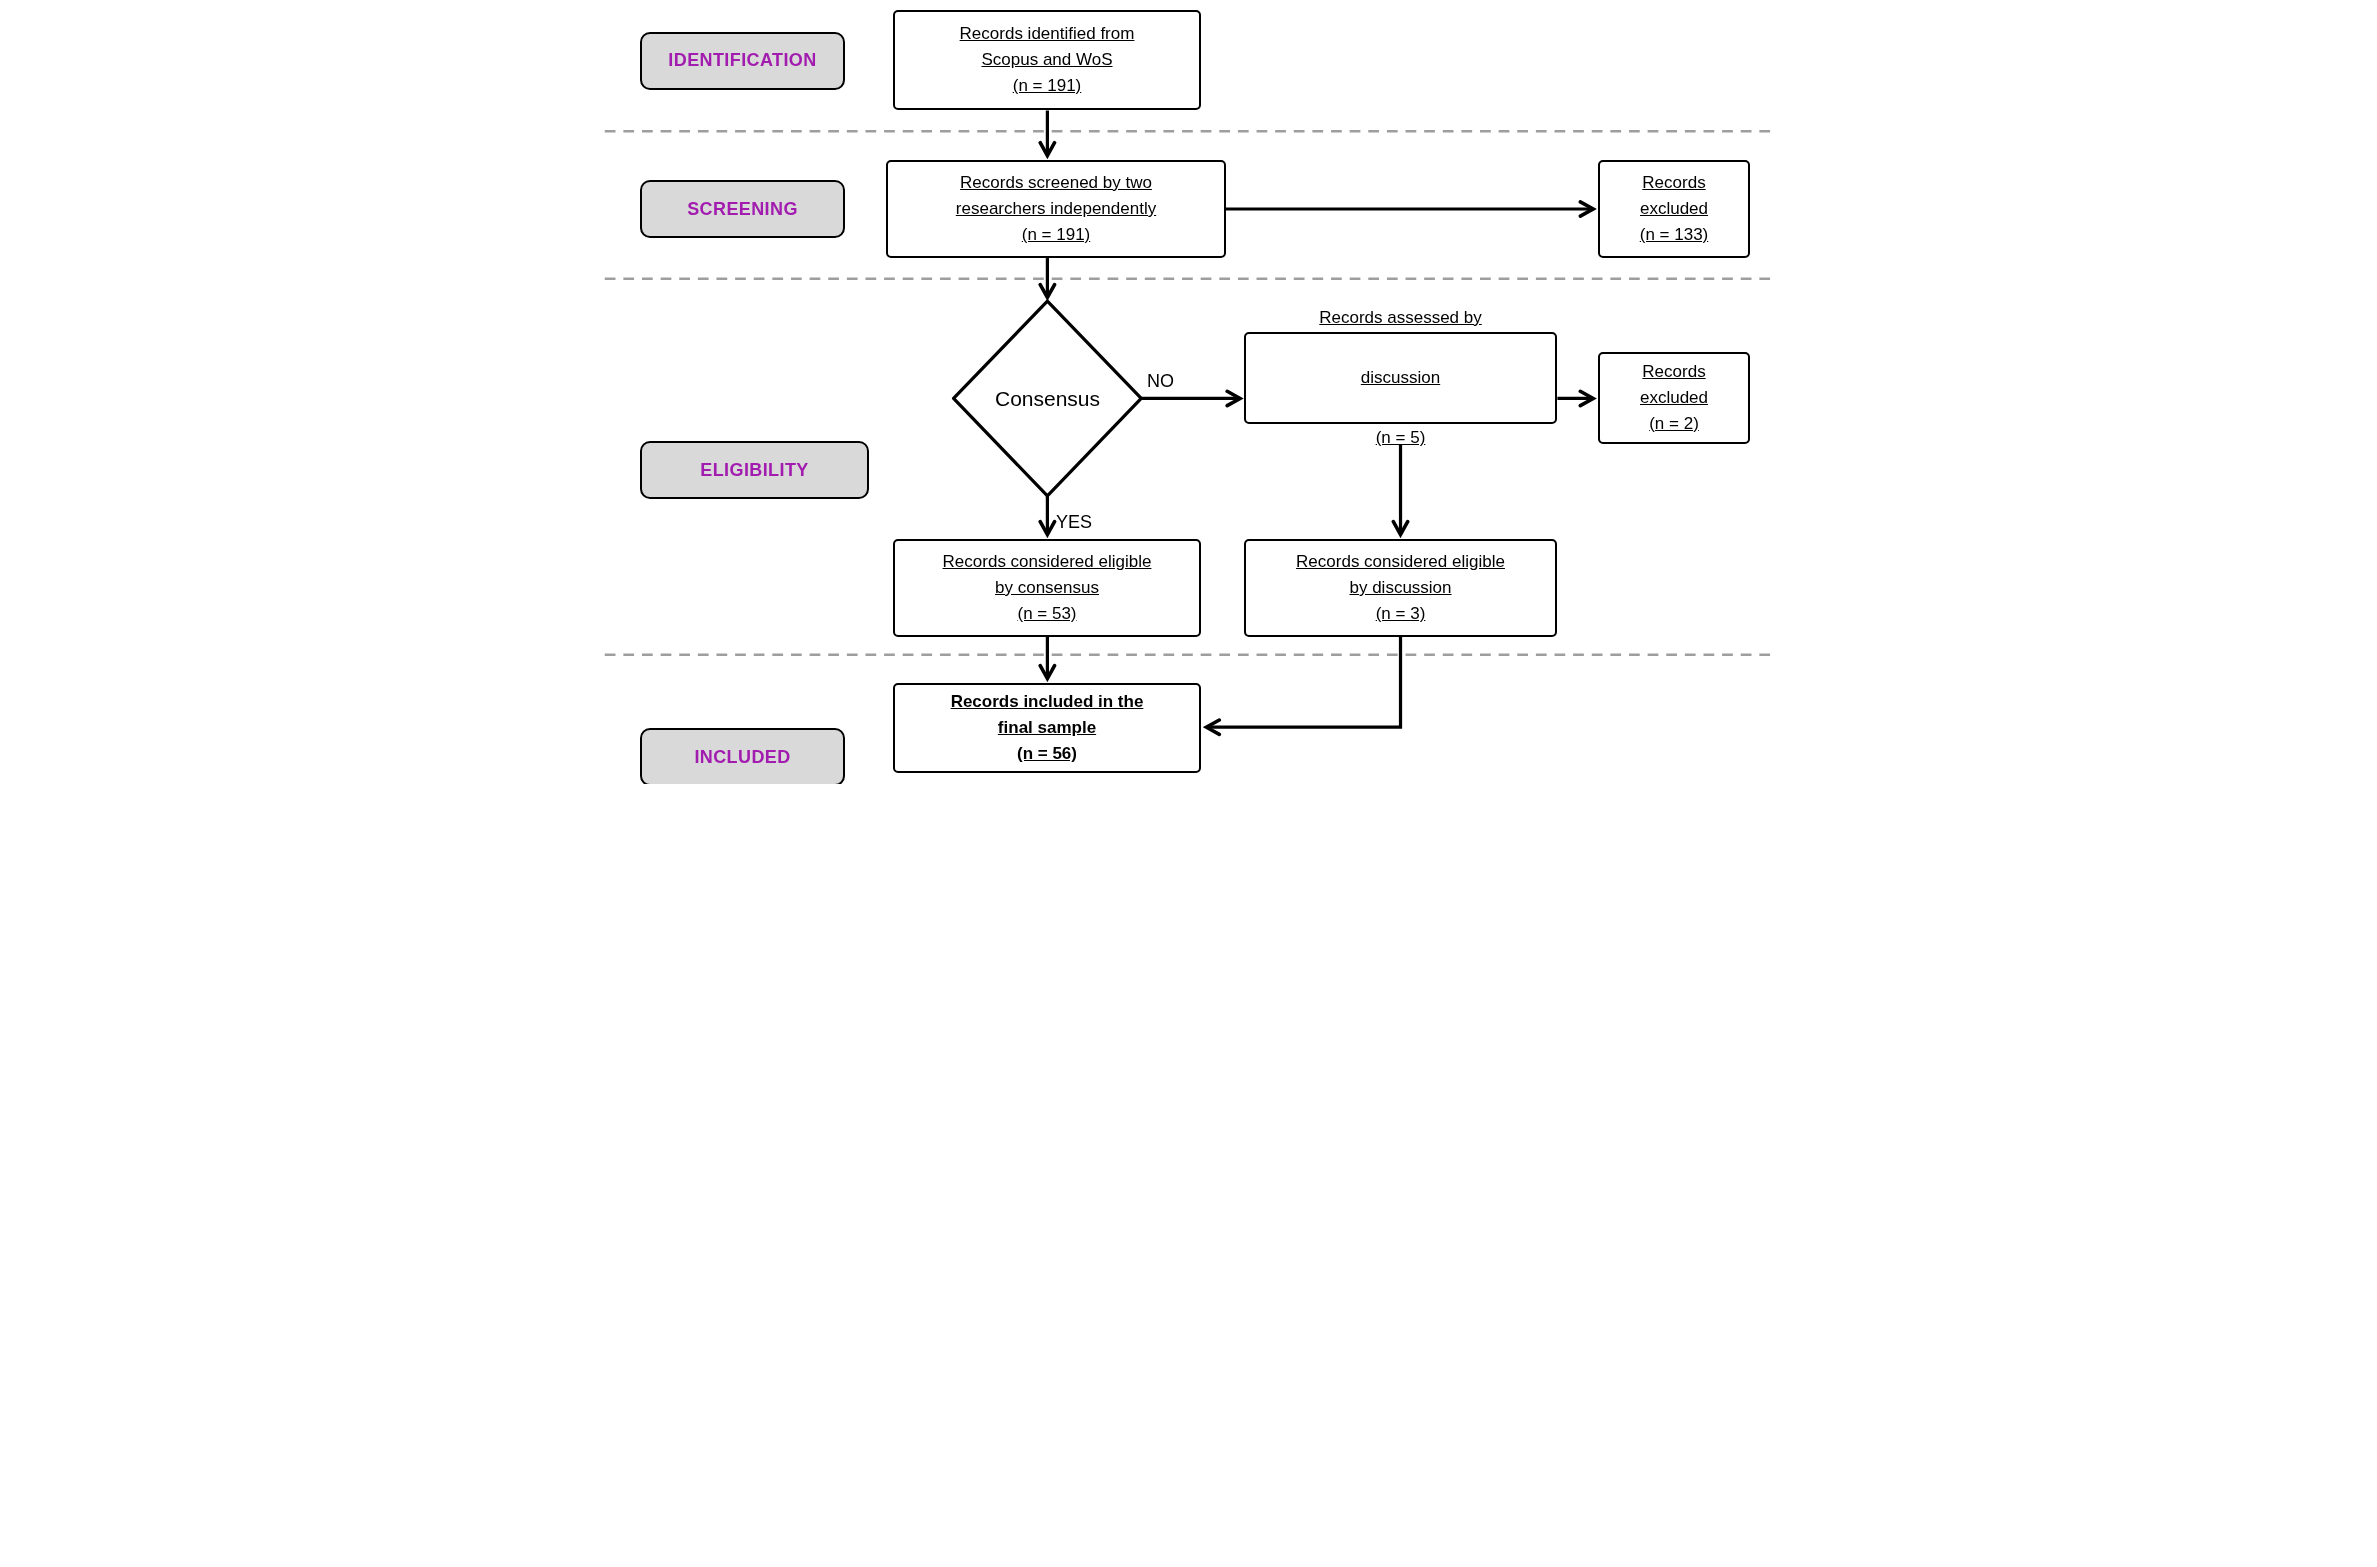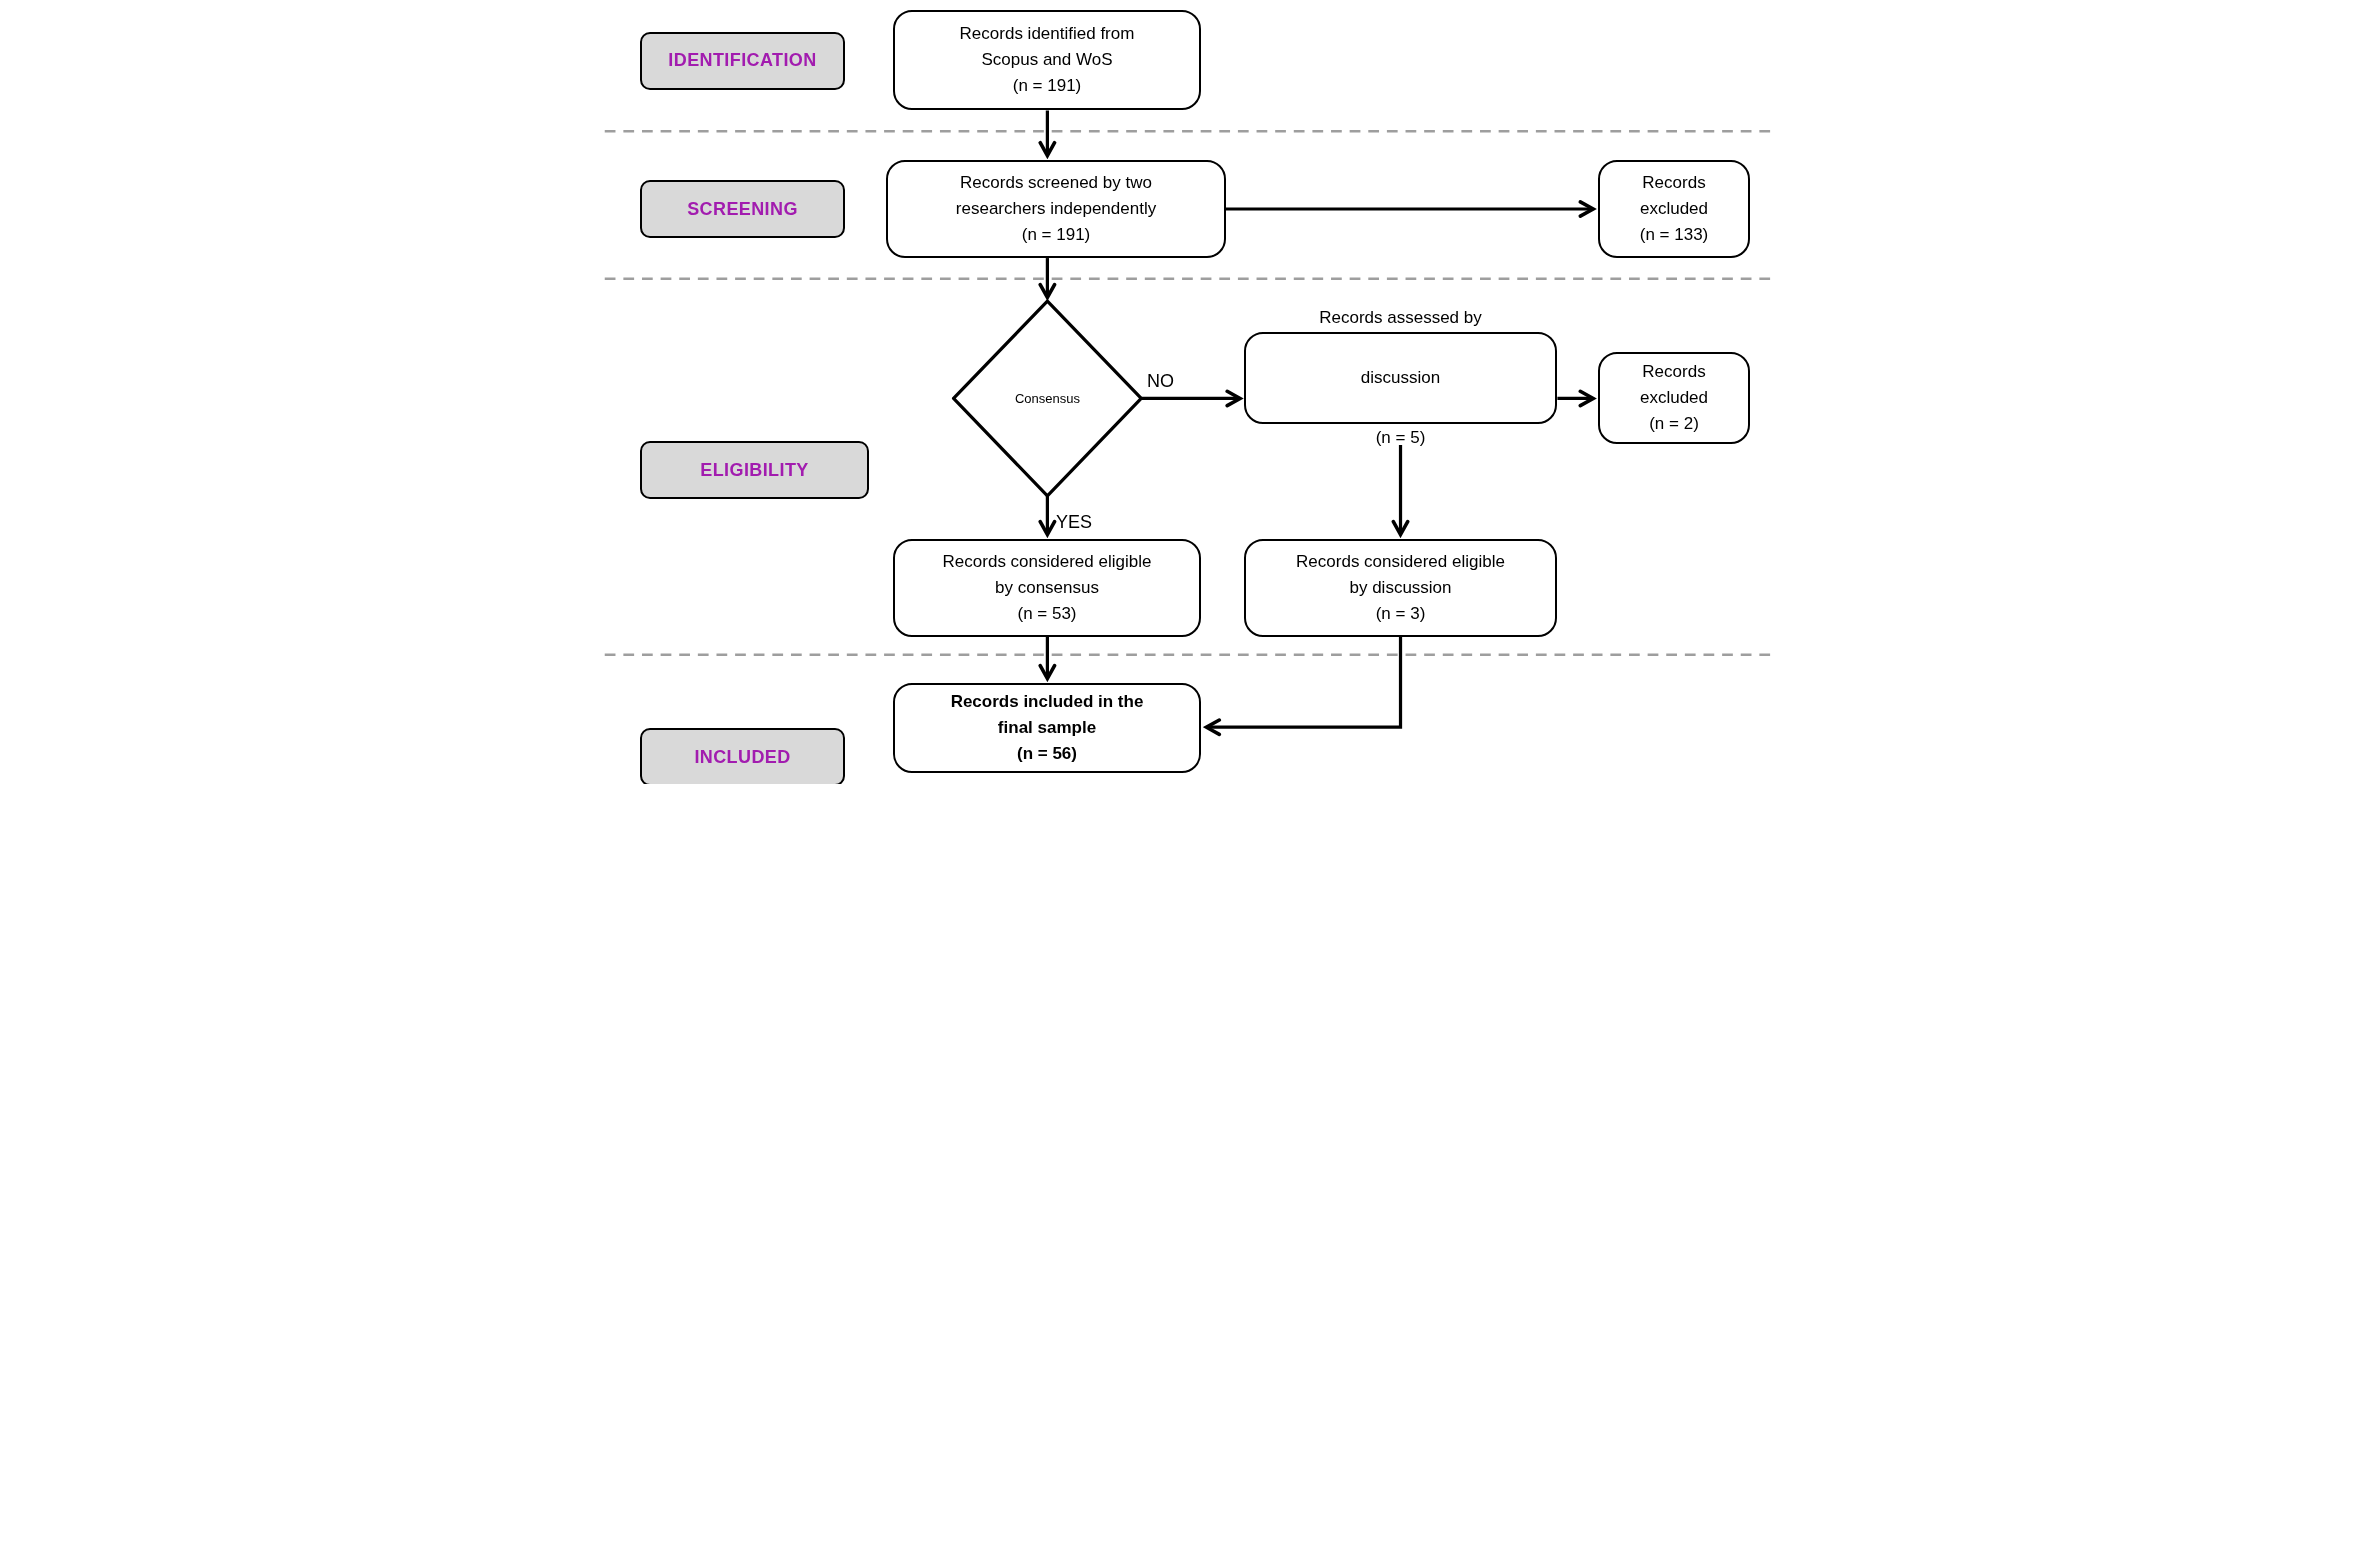--- a/index.html
+++ b/index.html
@@ -21,30 +21,31 @@
     left: 0;
     top: 0;
     width: 100%;
     height: 100%;
   }
   .box {
     position: absolute;
     box-sizing: border-box;
     background: #ffffff;
     border: 2.9px solid #000000;
-    border-radius: 19px;
+    border-radius: 5px;
     display: flex;
     flex-direction: column;
     align-items: center;
     justify-content: center;
     text-align: center;
     font-size: 17px;
     line-height: 26px;
     color: #000000;
     z-index: 2;
+    text-decoration: underline;
   }
   .box.bold { font-weight: bold; }
   .stage {
     position: absolute;
     box-sizing: border-box;
     background: #d9d9d9;
     border: 2.9px solid #000000;
     border-radius: 10px;
     display: flex;
     align-items: center;
@@ -58,21 +59,21 @@
   }
   .diamond-label {
     position: absolute;
     left: 382px;
     top: 384px;
     width: 143px;
     height: 29px;
     display: flex;
     align-items: center;
     justify-content: center;
-    font-size: 13px;
+    font-size: 21px;
     color: #000000;
     z-index: 2;
   }
   .edge-label {
     position: absolute;
     font-size: 18px;
     color: #000000;
     z-index: 2;
   }
   .edge-label.no  { left: 553px; top: 371px; }

